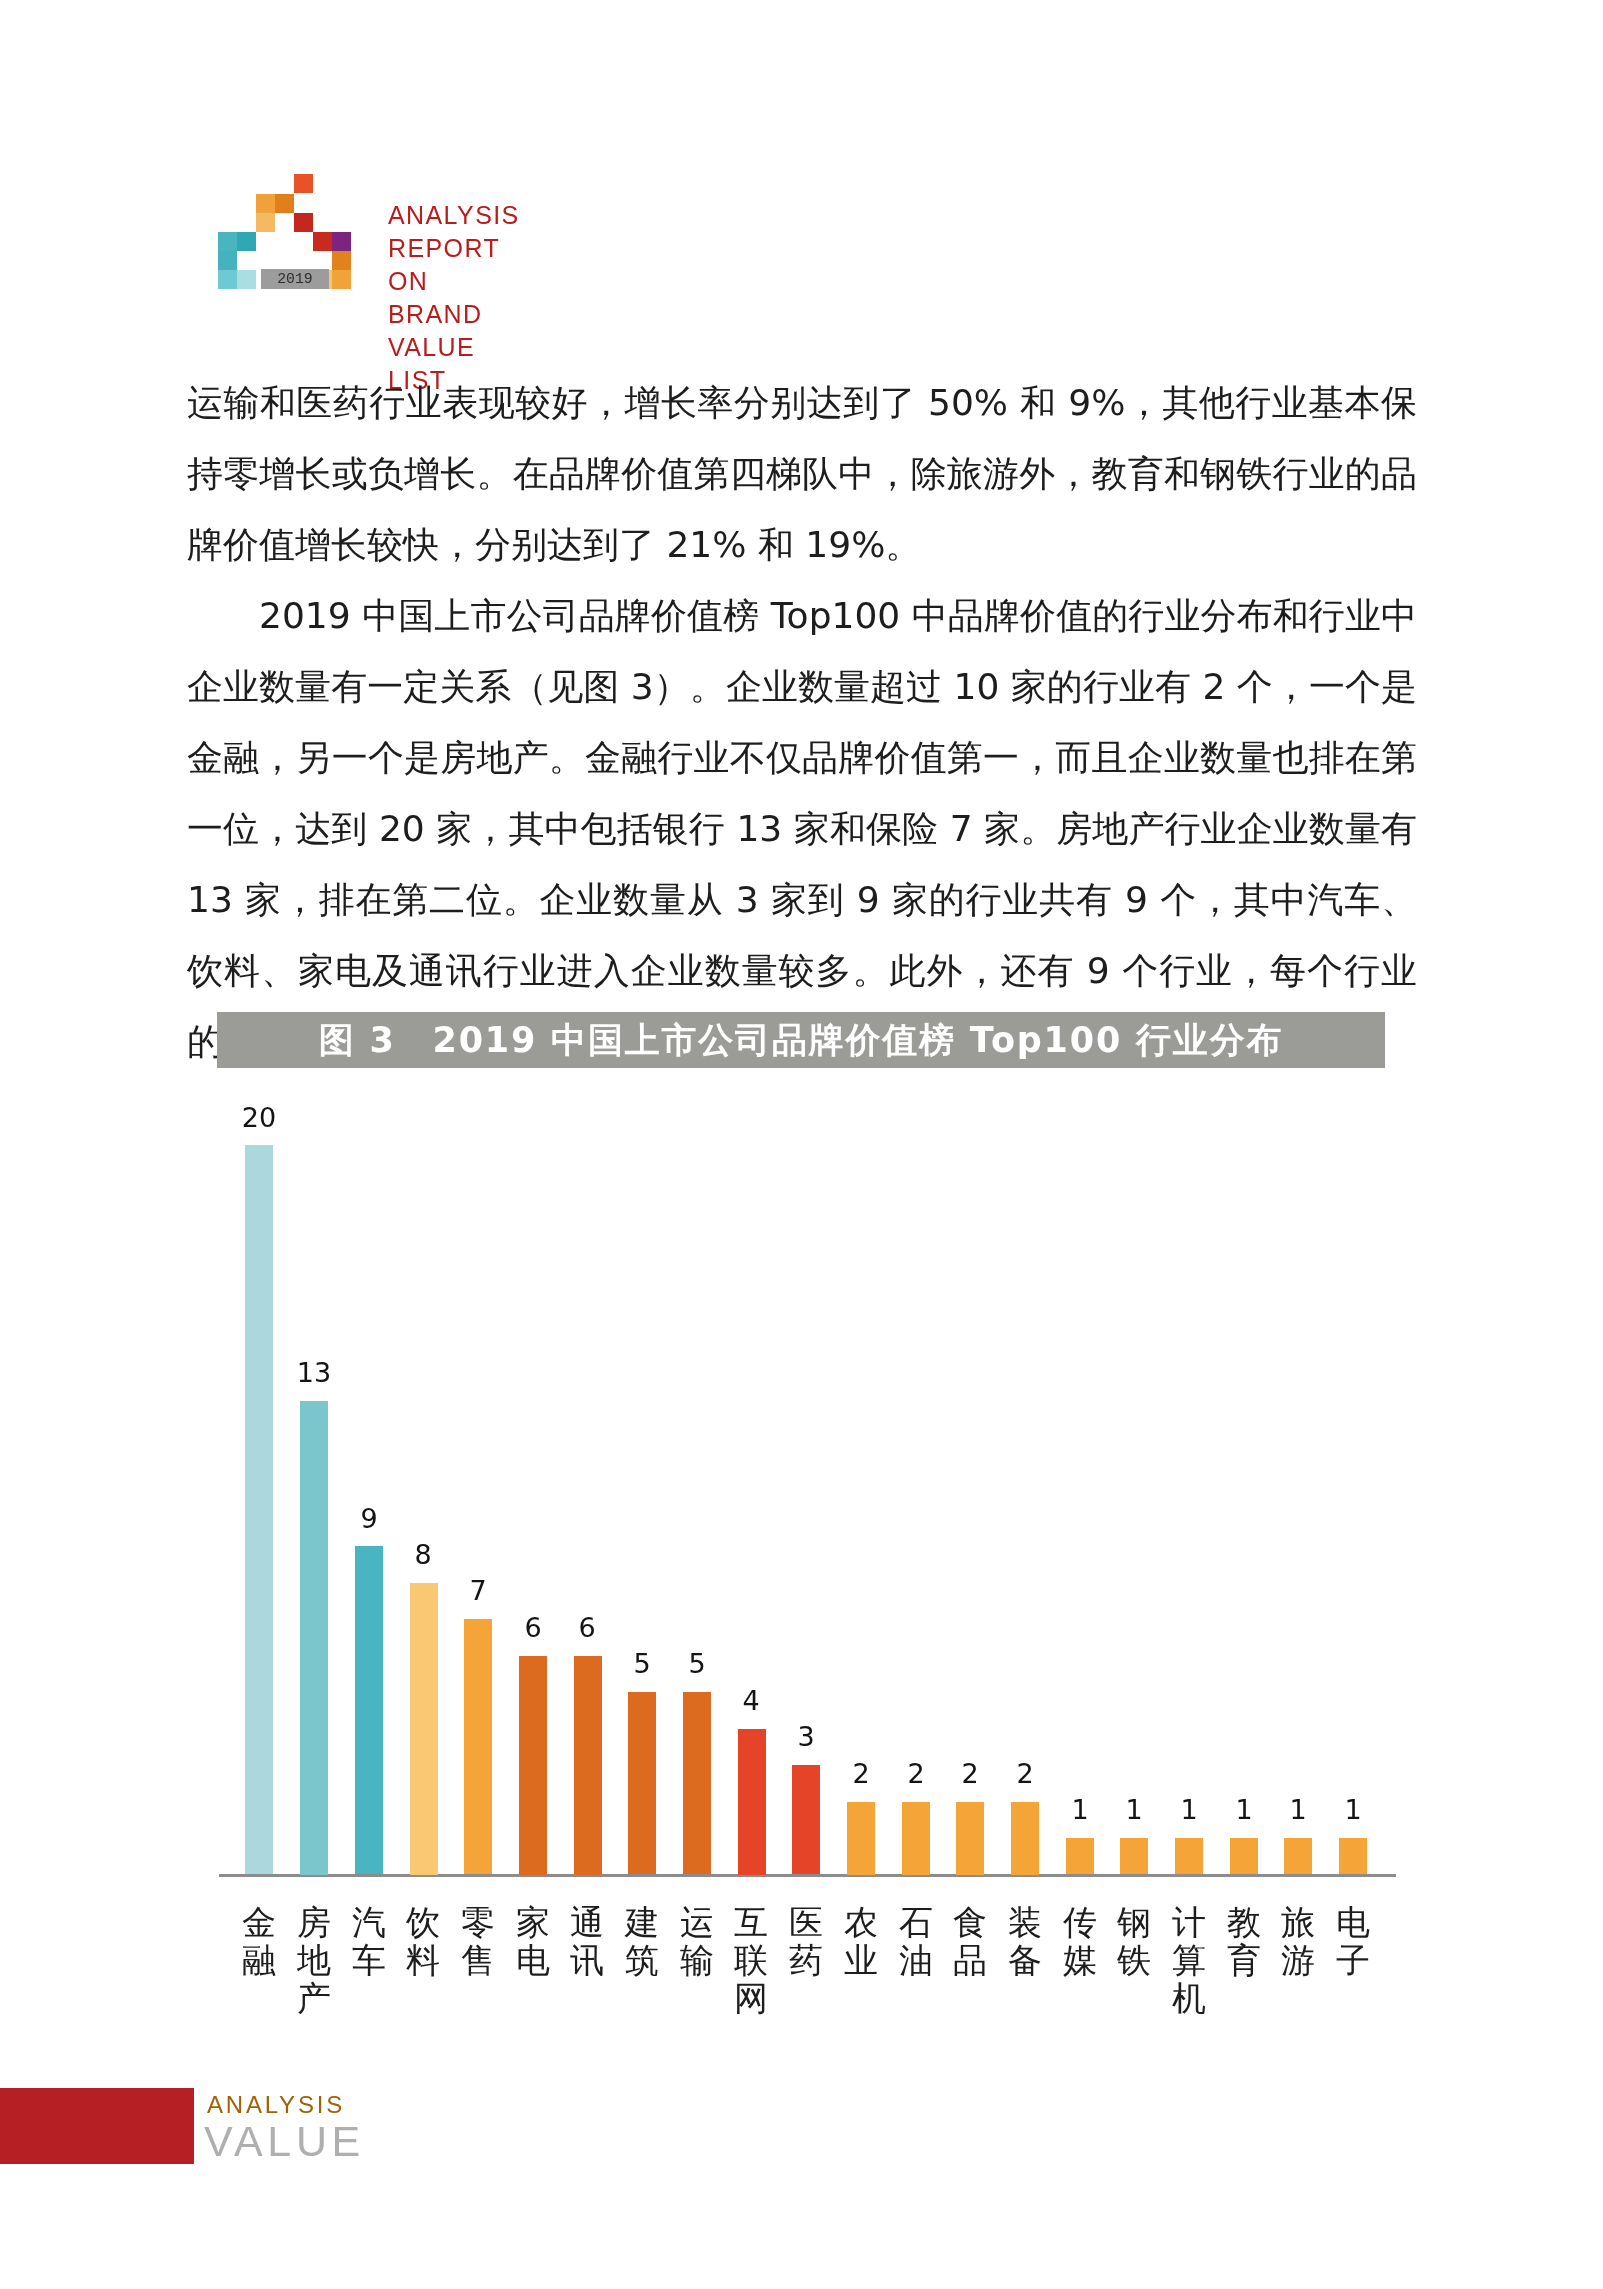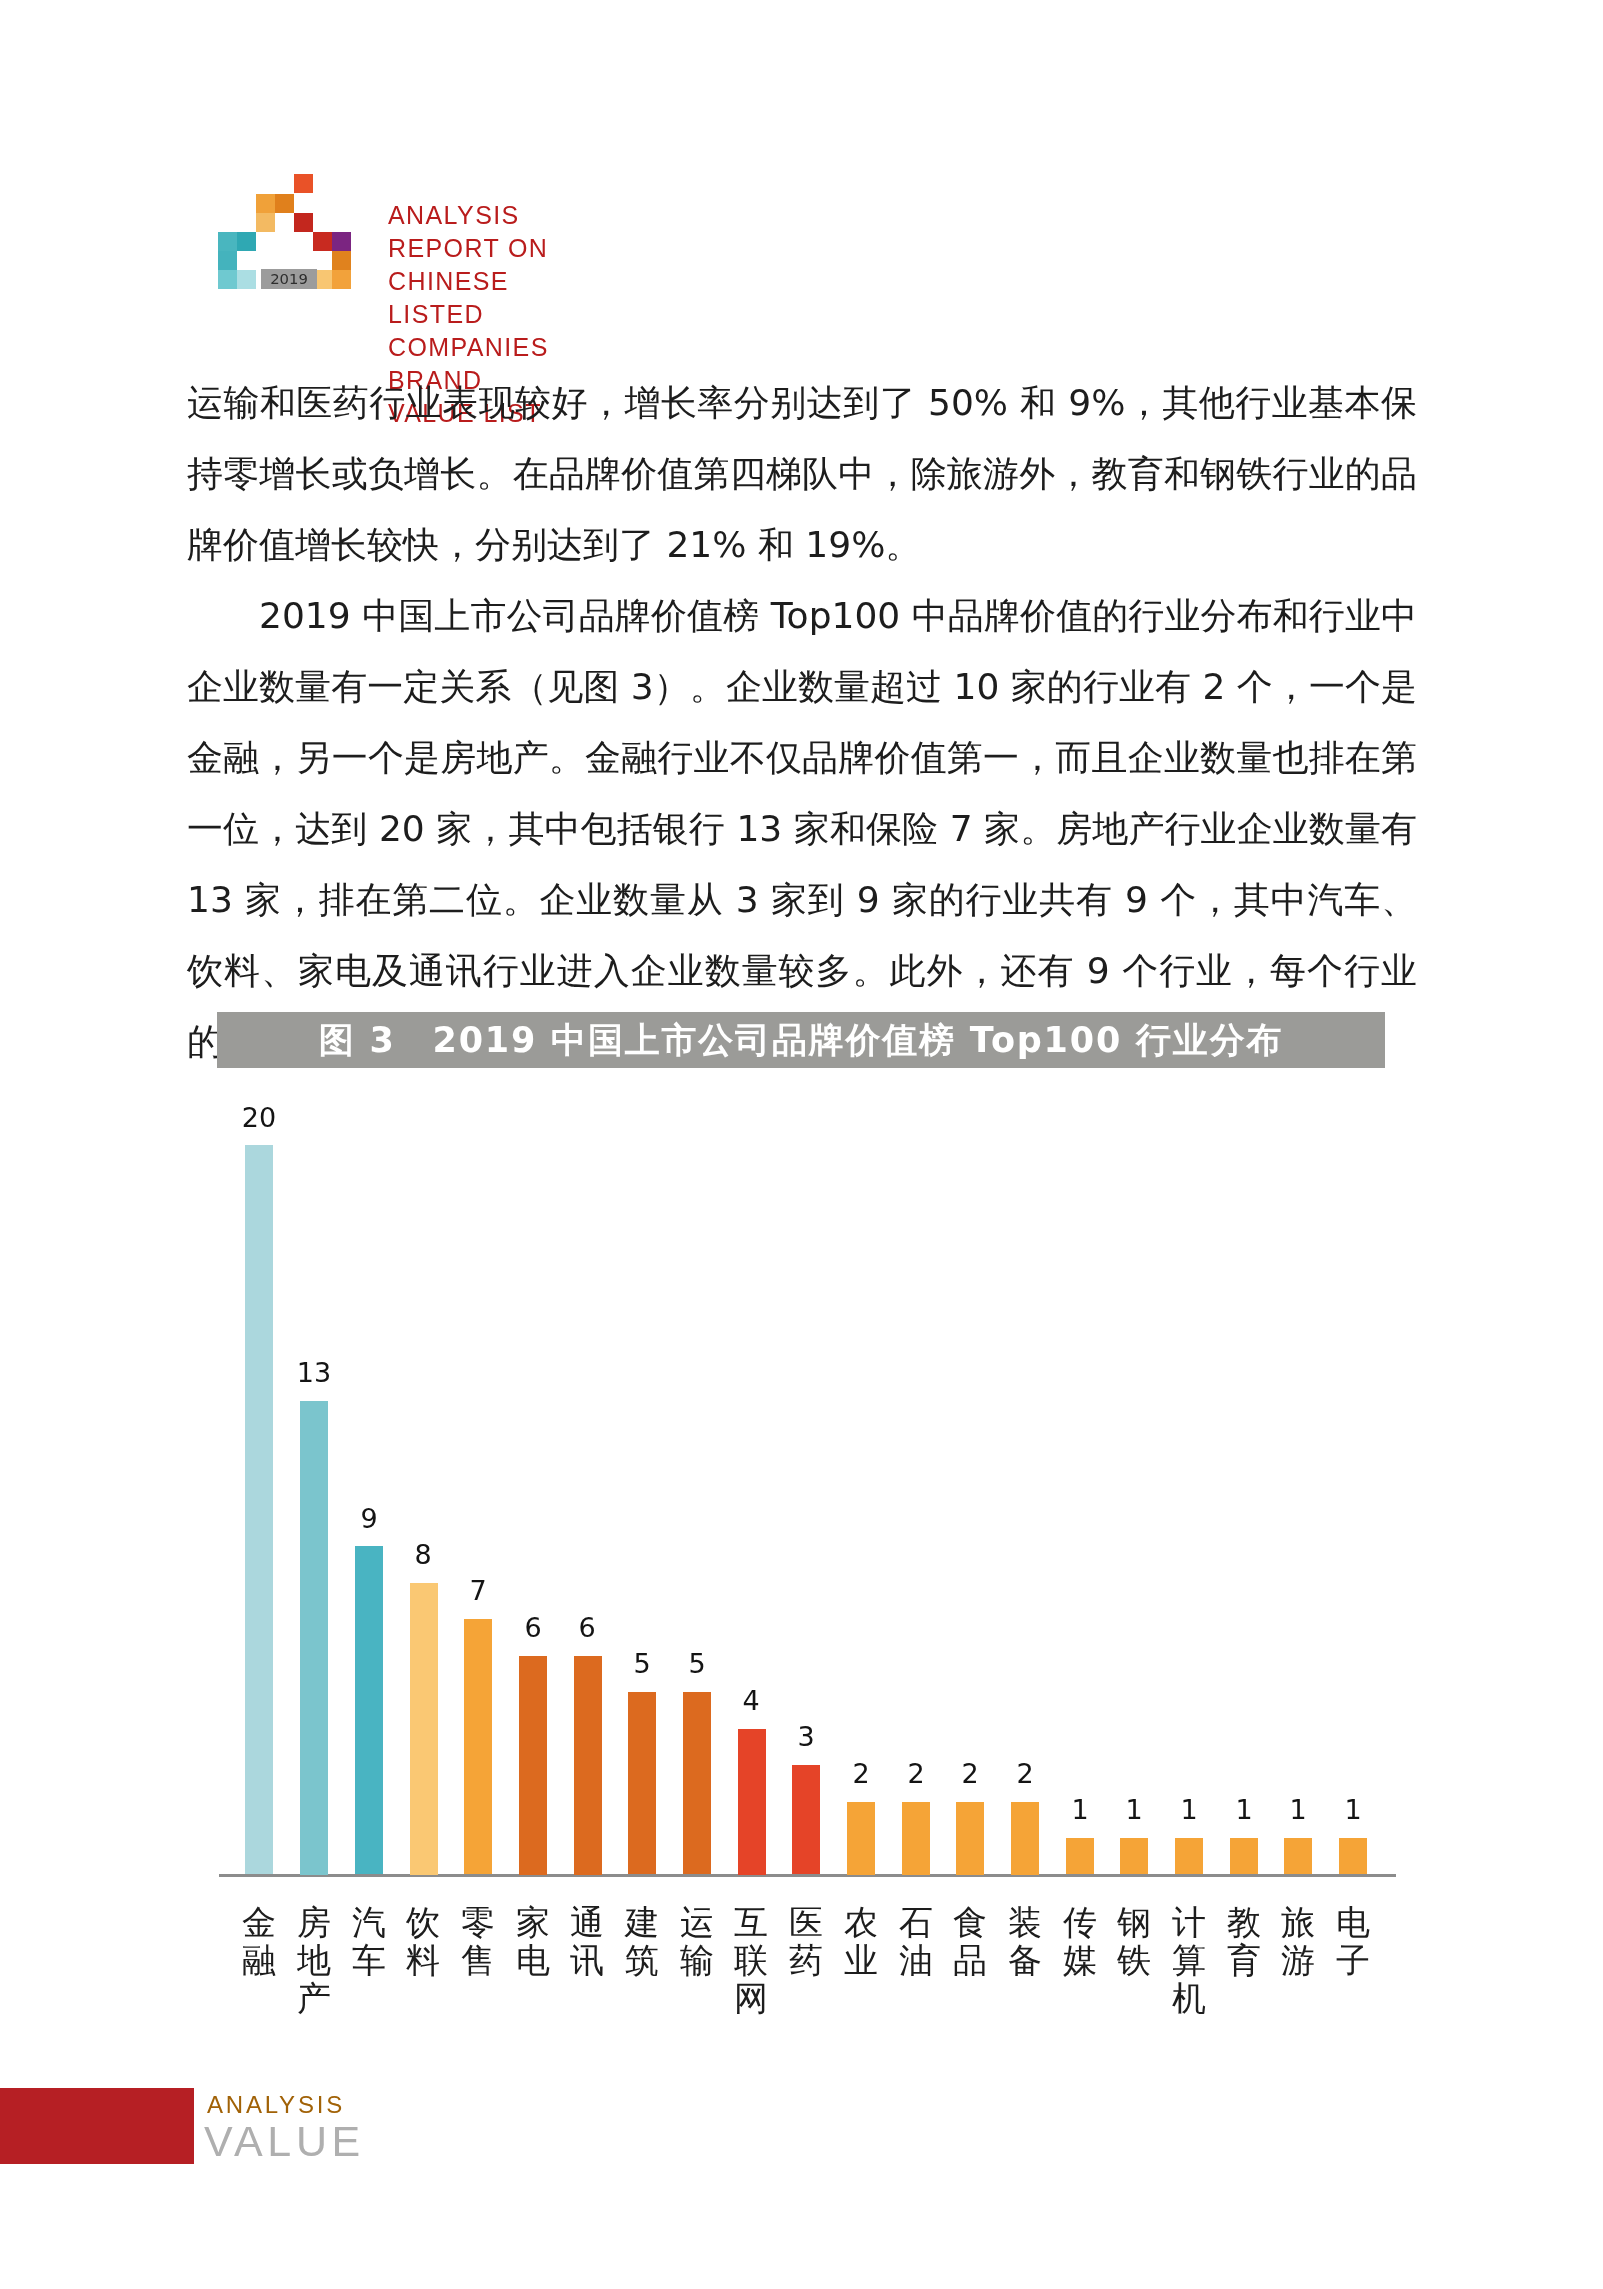--- a/index.html
+++ b/index.html
@@ -1,22 +1,22 @@
 <!DOCTYPE html>
 <html style="font-size:14.8px"><head>
 <meta charset="utf-8">
 <style>
   html,body{margin:0;padding:0;background:#e8e8e8;}
   .page{position:relative;width:1603px;height:2290px;background:#ffffff;margin:0 auto;
         font-family:"DejaVu Sans","Liberation Sans",sans-serif;overflow:hidden;}
   
   .logo-layer{position:absolute;left:0;top:0;}
   .logo-sq{position:absolute;width:19.4px;height:19.4px;}
-  .logo-year{position:absolute;left:261px;top:269px;width:56px;height:20px;background:#9C9C9C;
-             color:#2e2e2e;font-size:14.8px;line-height:20px;text-align:center;}
+  .logo-year{position:absolute;left:261px;top:269px;width:68px;height:20px;background:#9C9C9C;
+             color:#2e2e2e;font-size:14.8px;line-height:20px;text-align:center;font-family:Liberation Mono, monospace;}
   .wordmark{position:absolute;left:388px;top:199px;color:#b91c1c;font-size:25px;line-height:33px;
             letter-spacing:1.4px;font-family:"Liberation Sans",sans-serif;font-weight:400;}
   
   .bodytext{position:absolute;left:187px;top:367px;width:1230px;color:#1d1d1d;
             font-size:36px;line-height:71px;text-align:justify;}
   .bodytext p{margin:0;}
   .bodytext p.indent{text-indent:2em;}
   
   .fig-title{position:absolute;left:217px;top:1012px;width:1168px;height:56px;background:#9B9B98;
              color:#ffffff;font-size:35px;font-weight:bold;line-height:56px;text-align:center;
@@ -55,21 +55,20 @@
         <div class="logo-sq" style="left: 218px; top: 251px; background: rgb(68, 179, 189);"></div>
         <div class="logo-sq" style="left: 332px; top: 251px; background: rgb(224, 130, 30);"></div>
         <div class="logo-sq" style="left: 218px; top: 270px; background: rgb(111, 201, 208);"></div>
         <div class="logo-sq" style="left: 237px; top: 270px; background: rgb(171, 222, 227);"></div>
         <div class="logo-sq" style="left: 313px; top: 270px; background: rgb(248, 198, 114);"></div>
         <div class="logo-sq" style="left: 332px; top: 270px; background: rgb(242, 162, 59);"></div>
       </div>
     <div class="logo-year">2019</div>
     <div class="wordmark">
       <div>ANALYSIS REPORT ON</div>
-      <div>CHINESE LISTED COMPANIES</div>
       <div>BRAND VALUE LIST</div>
     </div>
   </div>
 
   <div class="bodytext">
     <p>运输和医药行业表现较好，增长率分别达到了 50% 和 9%，其他行业基本保持零增长或负增长。在品牌价值第四梯队中，除旅游外，教育和钢铁行业的品牌价值增长较快，分别达到了 21% 和 19%。</p>
     <p class="indent">2019 中国上市公司品牌价值榜 Top100 中品牌价值的行业分布和行业中企业数量有一定关系（见图 3）。企业数量超过 10 家的行业有 2 个，一个是金融，另一个是房地产。金融行业不仅品牌价值第一，而且企业数量也排在第一位，达到 20 家，其中包括银行 13 家和保险 7 家。房地产行业企业数量有13 家，排在第二位。企业数量从 3 家到 9 家的行业共有 9 个，其中汽车、饮料、家电及通讯行业进入企业数量较多。此外，还有 9 个行业，每个行业的企业数量不超过 2 家。</p>
   </div>
 
   <div class="fig-title">图 3　2019 中国上市公司品牌价值榜 Top100 行业分布</div>

